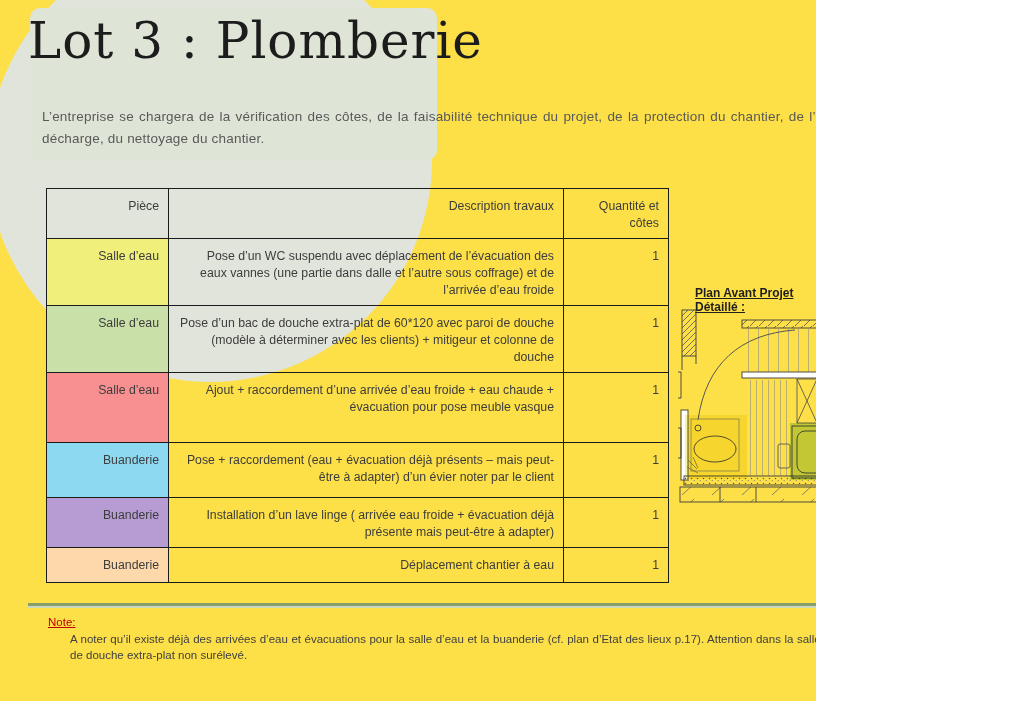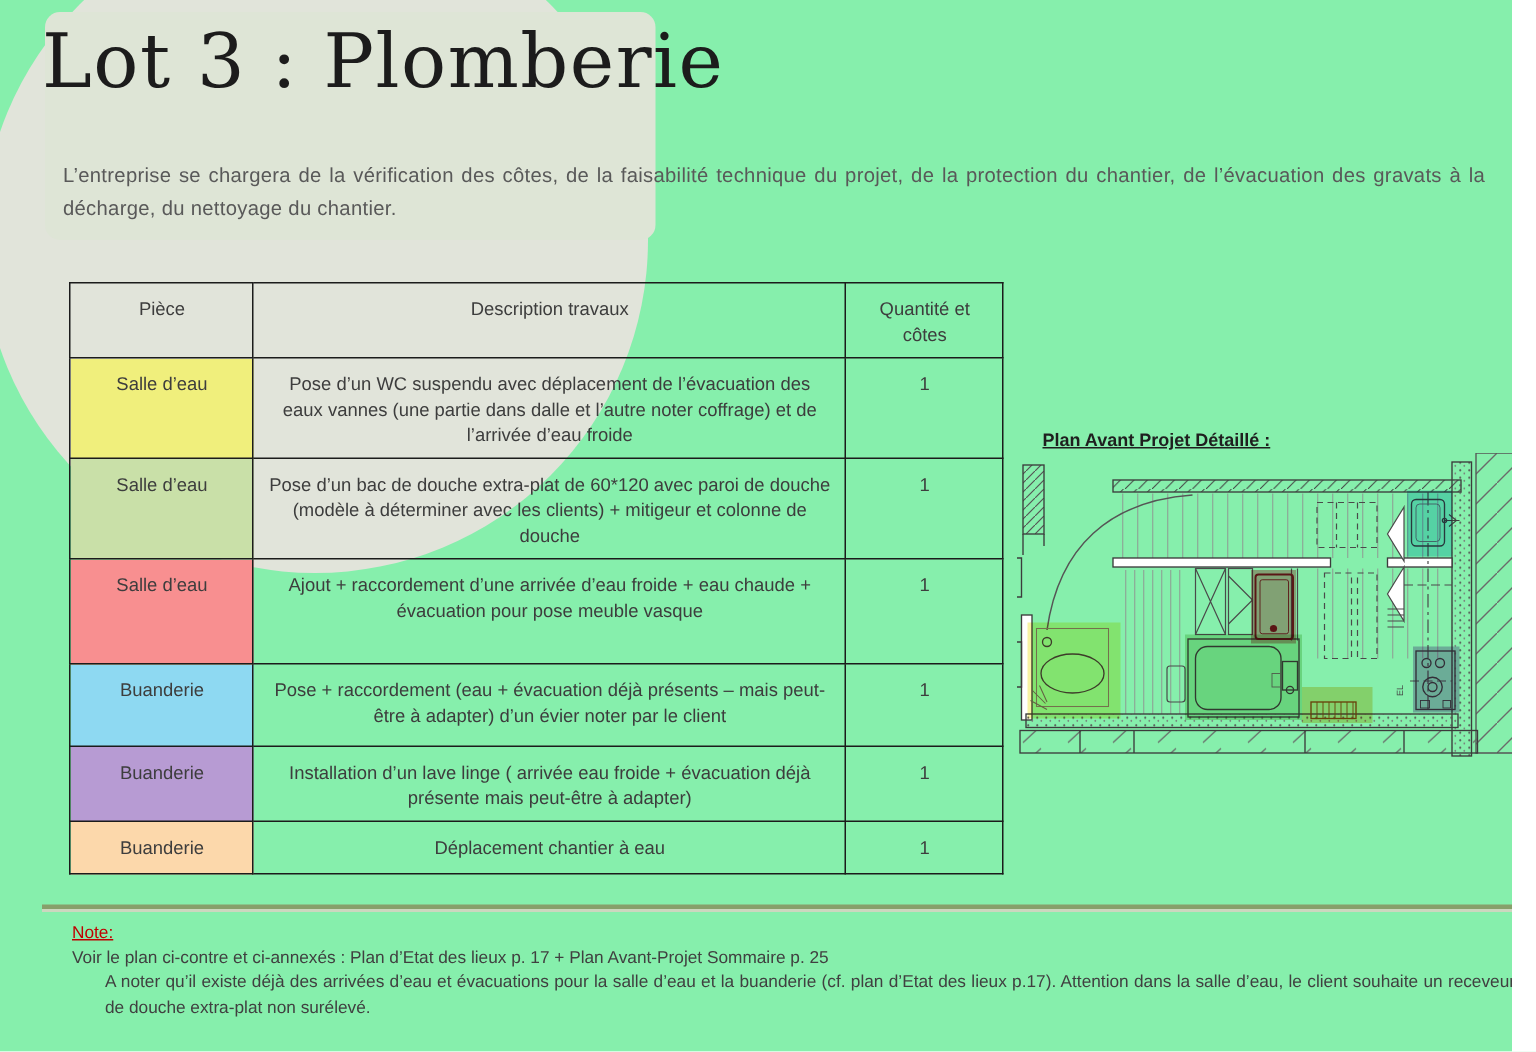--- a/index.html
+++ b/index.html
@@ -1,27 +1,27 @@
 <!DOCTYPE html>
 <html><head>
 <meta charset="utf-8">
 <style>
   html,body{margin:0;padding:0;background:#fff;}
-  .page{position:relative;width:1008px;height:701px;background:#86efac;overflow:hidden;
+  .page{position:relative;width:816px;height:701px;background:#fde047;overflow:hidden;
         font-family:"Liberation Sans",sans-serif;color:#3d3d3d;}
   .bg-circle{position:absolute;left:-12px;top:-62px;width:444px;height:444px;border-radius:50%;}
   .bg-rect{position:absolute;left:30px;top:8px;width:407px;height:152px;border-radius:10px;}
   .title{position:absolute;left:28px;top:12px;margin:0;font-family:"DejaVu Serif",serif;
          font-weight:400;font-size:50px;letter-spacing:1px;color:#1c1c1c;}
   .intro{position:absolute;left:42px;top:106px;width:948px;margin:0;font-size:13.5px;
          line-height:22px;color:#595959;text-align:justify;letter-spacing:.2px;}
   table.works-table{position:absolute;left:46px;top:188px;width:622px;border-collapse:collapse;
          table-layout:fixed;font-size:12.3px;line-height:17px;color:#3d3d3d;}
   table.works-table td,table.works-table th{border:1.4px solid #1b1b1b;vertical-align:top;
-         padding:9px 9px 6px 10px;font-weight:400;text-align:center;background-clip:padding-box;}
+         padding:9px 9px 6px 10px;font-weight:400;text-align:right;background-clip:padding-box;}
   td.desc{text-align:justify;}
   td.qty{padding-left:9px;}
   tr.h-row{height:50px;} tr.r0{height:67px;} tr.r1{height:65px;} tr.r2{height:70px;}
   tr.r3{height:55px;} tr.r4{height:50px;} tr.r5{height:35px;}
   .plan-label{position:absolute;left:683px;top:286px;font-size:12px;font-weight:700;
          color:#1f1f1f;text-decoration:underline;padding-left:12px;}
   svg.plan{position:absolute;left:678px;top:302px;}
   .divider{position:absolute;left:28px;top:603px;width:996px;height:3px;border-bottom:2px solid #ccd7bf;}
   .note{position:absolute;left:48px;top:614px;width:962px;font-size:11.5px;line-height:16.5px;color:#404040;}
   .note-label{font-weight:400;text-decoration:underline;display:block;}
@@ -48,21 +48,21 @@
         <col style="width:105px">
       </colgroup>
     <tbody>
         <tr class="h-row">
       <th>Pièce</th>
       <th>Description travaux</th>
       <th>Quantité et côtes</th>
     </tr>
     <tr class="r0">
       <td class="piece" style="background-color: rgb(240, 239, 124);">Salle d’eau</td>
-      <td class="desc">Pose d’un WC suspendu avec déplacement de l’évacuation des eaux vannes (une partie dans dalle et l’autre noter coffrage) et de l’arrivée d’eau froide</td>
+      <td class="desc">Pose d’un WC suspendu avec déplacement de l’évacuation des eaux vannes (une partie dans dalle et l’autre sous coffrage) et de l’arrivée d’eau froide</td>
       <td class="qty">1</td>
     </tr>
     <tr class="r1">
       <td class="piece" style="background-color: rgb(201, 224, 168);">Salle d’eau</td>
       <td class="desc">Pose d’un bac de douche extra-plat de 60*120 avec paroi de douche (modèle à déterminer avec les clients) + mitigeur et colonne de douche</td>
       <td class="qty">1</td>
     </tr>
     <tr class="r2">
       <td class="piece" style="background-color: rgb(248, 143, 144);">Salle d’eau</td>
       <td class="desc">Ajout + raccordement d’une arrivée d’eau froide + eau chaude + évacuation pour pose meuble vasque</td>
@@ -191,17 +191,16 @@
       <rect class="hl" x="260" y="25" width="30" height="44" fill="#45c1ea"></rect>
       <rect class="hl" x="264" y="129" width="31" height="44" fill="#9a72c2"></rect>
       <rect class="hl" x="190" y="156" width="47" height="24" fill="#f5bd3d"></rect>
     </g>
   </svg>
 
   <div class="divider" style="background-color: rgb(135, 160, 107);"></div>
 
   <div class="note">
     <span class="note-label" style="color:#c00000">Note:</span>
-    <div class="note-line">Voir le plan ci-contre et ci-annexés : Plan d’Etat des lieux p. 17 + Plan Avant-Projet Sommaire p. 25</div>
     <div class="note-line justify">A noter qu’il existe déjà des arrivées d’eau et évacuations pour la salle d’eau et la buanderie (cf. plan d’Etat des lieux p.17). Attention dans la salle d’eau, le client souhaite un receveur de douche extra-plat non surélevé.</div>
   </div>
 
 </div>
 
 </body></html>

